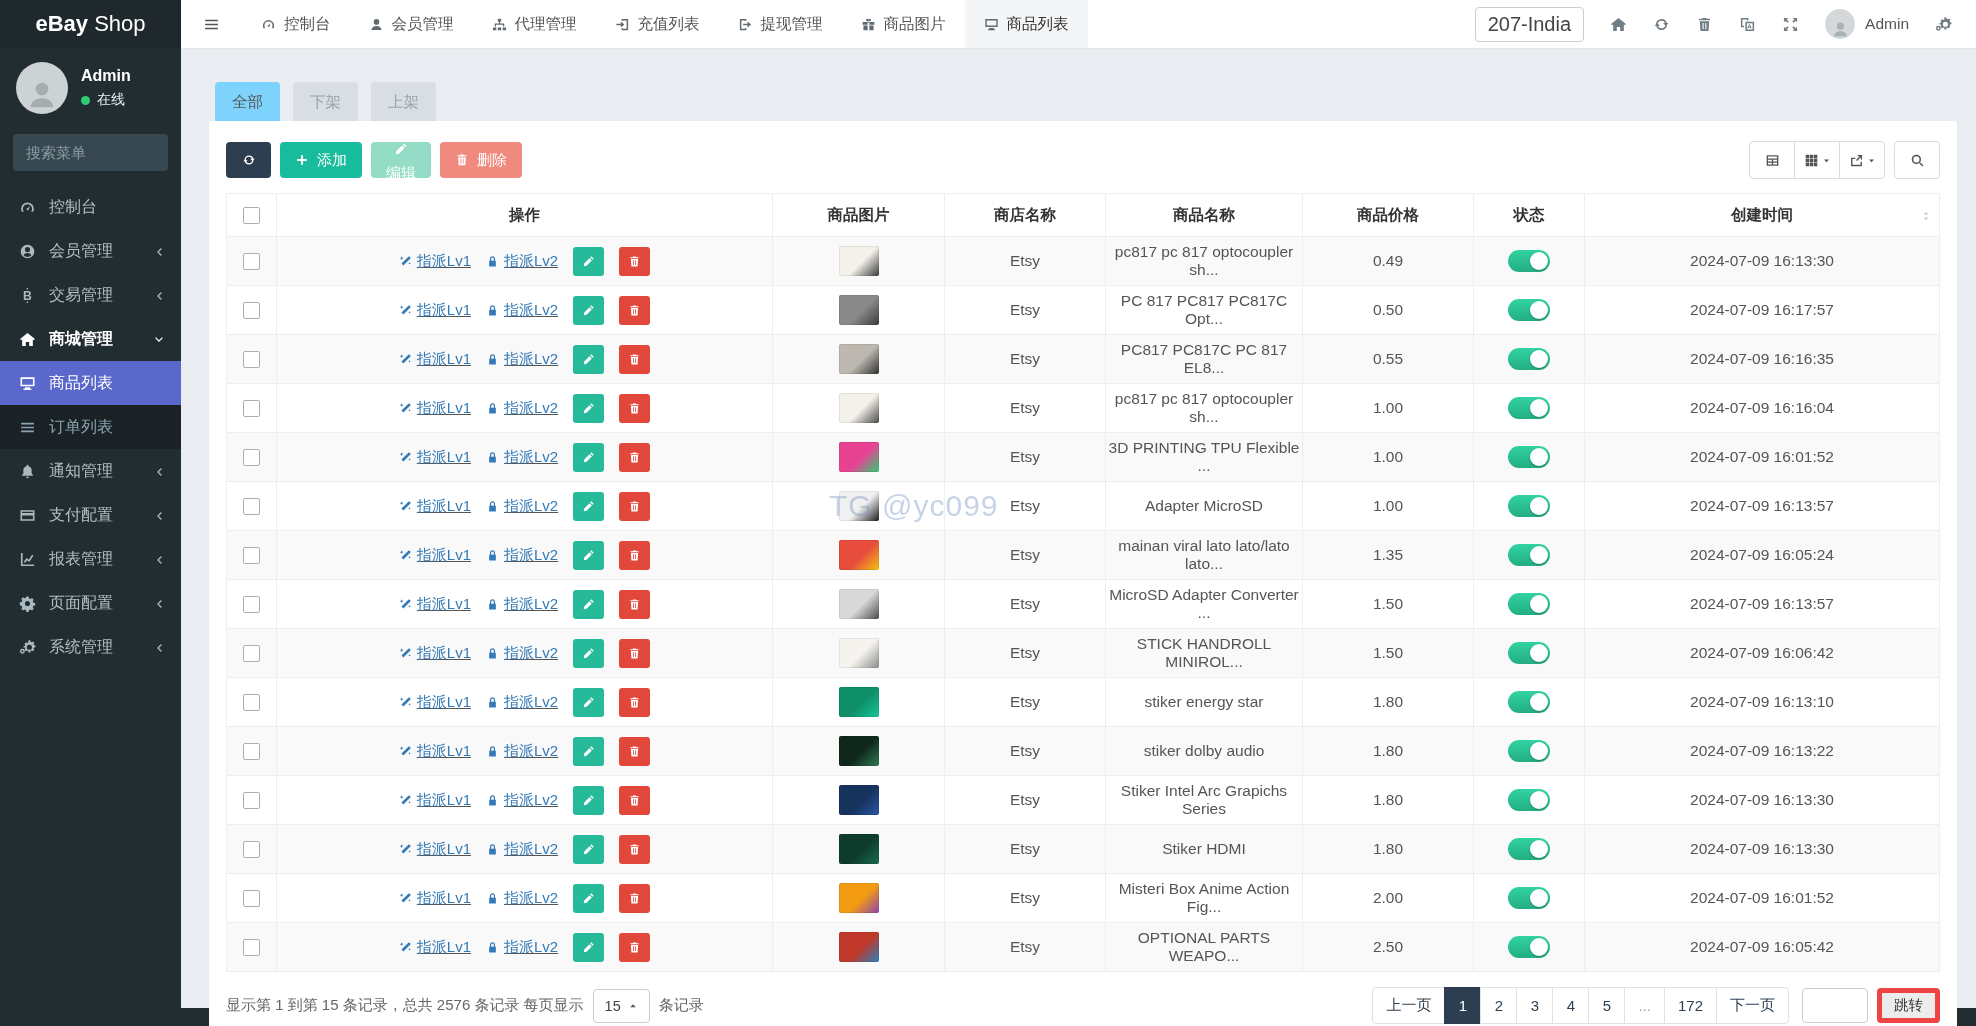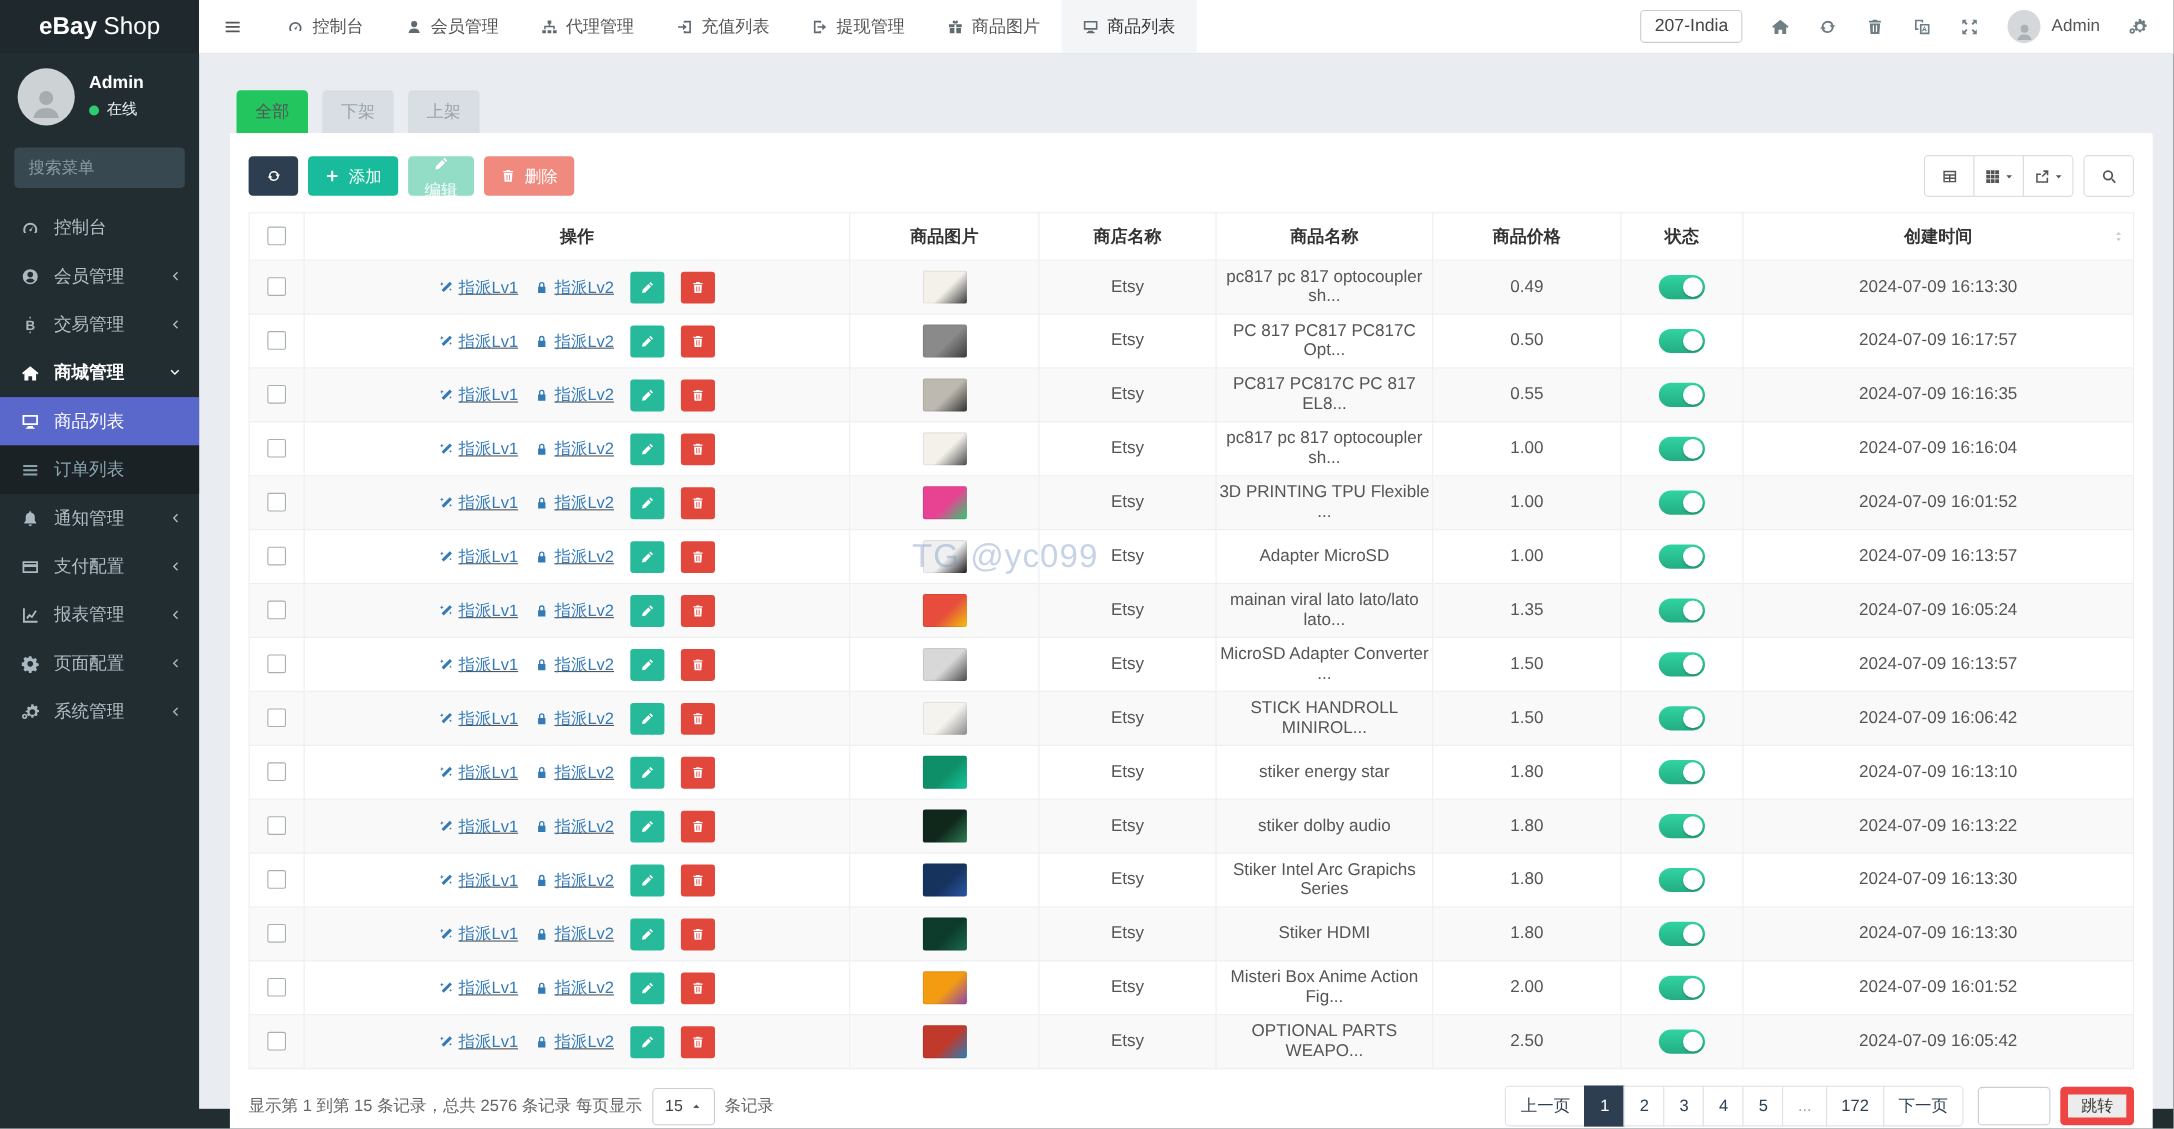--- a/index.html
+++ b/index.html
@@ -43,33 +43,33 @@
   
   .main{flex:1;display:flex;flex-direction:column;background:#e9edf1;}
   .topbar{height:48px;background:#fff;border-bottom:1px solid #e4e7ea;display:flex;align-items:center;flex:none;}
   .tb-burger{padding:0 22px;color:#555;cursor:pointer;display:flex;align-items:center;height:100%;}
   .tb-burger .ic{width:17px;height:17px;}
   .tb-nav{display:flex;align-items:stretch;height:100%;}
   .tb-item{display:flex;align-items:center;gap:8px;padding:0 19px;font-size:15.5px;color:#555;cursor:pointer;}
   .tb-item .ic{color:#5f6b71;}
   .tb-item.active{background:#f4f5f6;color:#333;}
   .tb-right{margin-left:auto;display:flex;align-items:center;gap:26px;padding-right:24px;}
-  .lang-btn{border:1px solid #c9ced2;border-radius:4px;padding:5px 12px;font-size:16px;color:#444;background:#fff;cursor:pointer;}
+  .lang-btn{border:1px solid #c9ced2;border-radius:4px;padding:5px 12px;font-size:20px;color:#444;background:#fff;cursor:pointer;}
   .tb-ic{color:#6f7d84;cursor:pointer;display:flex;}
   .tb-ic .ic{width:17px;height:17px;}
   .tb-admin{display:flex;align-items:center;gap:10px;cursor:pointer;}
   .avatar-sm{width:30px;height:30px;border-radius:50%;background:#d4d8da;display:flex;align-items:flex-end;justify-content:center;overflow:hidden;}
   .avatar-sm .ic{width:19px;height:19px;color:#aab1b5;}
   .tb-admin-name{font-size:15.5px;color:#555;}
 
   
   .content{padding:33px 19px 0 28px;position:relative;flex:1;}
   .tabs{display:flex;gap:13px;padding-left:6px;}
   .tab{height:39px;line-height:39px;padding:0 17px;font-size:15.5px;border-radius:4px 4px 0 0;background:#d8dee3;color:#98a4ab;cursor:pointer;}
-  .tab.active{background:#22c55e;color:#555;}
+  .tab.active{background:#7dd3fc;color:#555;}
   .panel{background:#fff;border-radius:0 3px 3px 3px;padding:20px 17px 22px 17px;position:relative;}
 
   .toolbar{display:flex;align-items:center;}
   .btn{border:0;border-radius:4px;height:36px;font-size:15px;font-family:inherit;color:#fff;display:inline-flex;align-items:center;gap:8px;padding:0 15px;cursor:pointer;}
   .btn .ic{width:14px;height:14px;}
   .btn-refresh{background:#2c3e50;width:45px;justify-content:center;padding:0;}
   .btn-add{background:#18bc9c;margin-left:9px;}
   .btn-edit{background:#93dcc6;margin-left:9px;flex-direction:column;}
   .btn-del{background:#f0897e;margin-left:9px;}
   .tool-right{margin-left:auto;display:flex;align-items:center;}
@@ -107,21 +107,21 @@
   .pp-btn{border:1px solid #c9ced2;background:#fff;border-radius:4px;height:34px;padding:0 11px;display:inline-flex;align-items:center;gap:7px;font-size:14.5px;color:#444;cursor:pointer;}
   .pp-btn .ic{width:10px;height:10px;color:#555;}
   .pg-right{margin-left:auto;display:flex;align-items:center;}
   .pg-list{display:flex;}
   .pg-item{min-width:37px;height:37px;padding:0 13px;background:#fff;border:1px solid #dee2e6;display:flex;align-items:center;justify-content:center;font-size:15px;color:#2c3e50;cursor:pointer;margin-left:-1px;box-sizing:border-box;}
   .pg-list .pg-item:first-child{border-radius:4px 0 0 4px;margin-left:0;}
   .pg-list .pg-item:last-child{border-radius:0 4px 4px 0;text-align:right;}
   .pg-item.active{background:#2c3e50;border-color:#2c3e50;color:#fff;}
   .pg-item.ellip{color:#9aa3aa;}
   .jump-input{width:66px;height:35px;border:1px solid #c9ced2;border-radius:4px;margin-left:13px;outline:0;font-family:inherit;font-size:15px;padding:0 8px;box-sizing:border-box;}
-  .jump-btn{height:35px;margin-left:9px;border:7px solid #ef4444;background:#ececec;border-radius:4px;font-size:14.5px;color:#333;padding:0 12px;cursor:pointer;font-family:inherit;}
+  .jump-btn{height:35px;margin-left:9px;border:5px solid #ef4444;background:#ececec;border-radius:4px;font-size:14.5px;color:#333;padding:0 12px;cursor:pointer;font-family:inherit;}
 
   .watermark{position:absolute;left:620px;top:368px;font-size:30px;color:rgba(120,150,195,.42);letter-spacing:1px;pointer-events:none;}
   .footer-strip{height:18px;background:#222d32;}
 </style>
 </head>
 <body>
 
 <div class="app">
 
   <aside class="sidebar">

